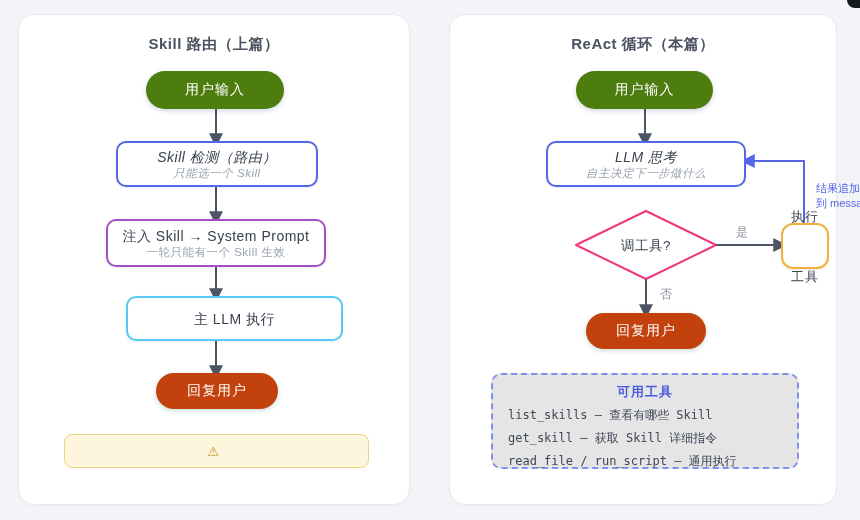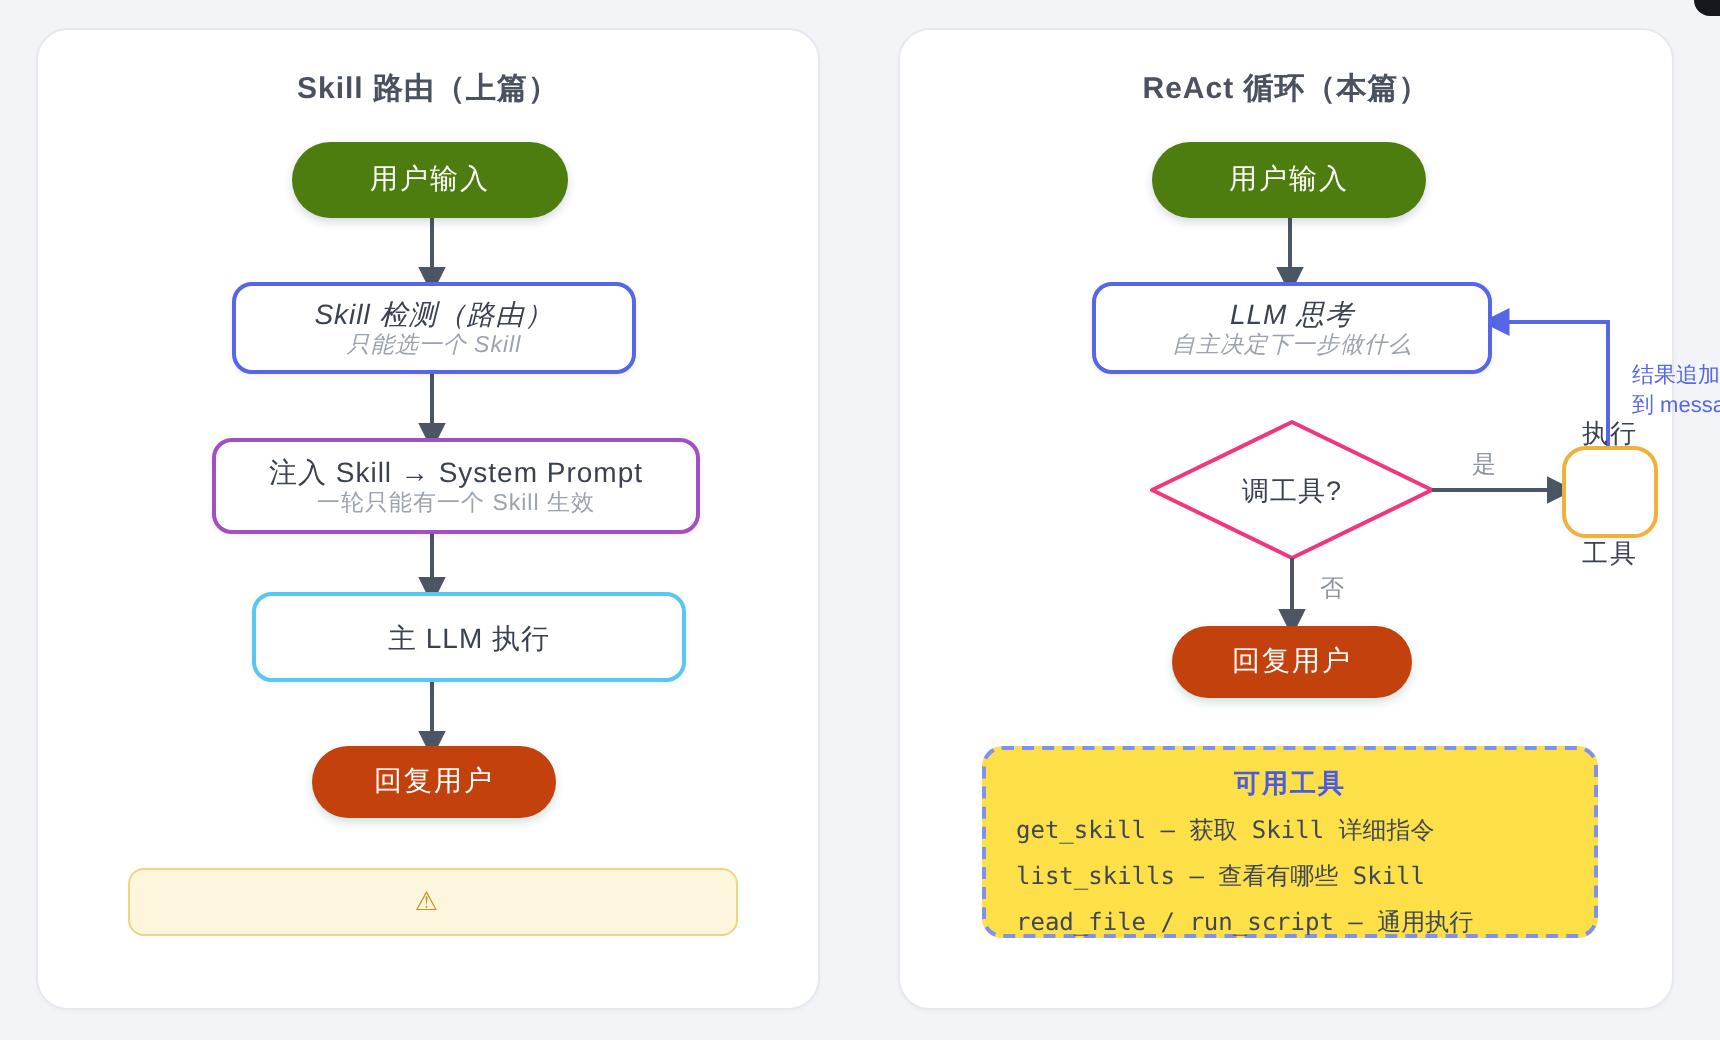--- a/index.html
+++ b/index.html
@@ -44,21 +44,21 @@
   .exec-box{font-size:13px;line-height:19px;color:#3a4150;letter-spacing:1px;gap:41px;}
   #warning-box{
     position:absolute;left:45px;top:419px;width:305px;height:34px;
     background:#fdf6dc;border:1px solid #f0d384;border-radius:8px;
     display:flex;align-items:center;justify-content:center;
     font-size:13px;color:#b2801c;letter-spacing:.5px;box-sizing:border-box;
   }
   #warning-box .icon{margin-right:6px;font-size:13px;color:#c09229;}
   #tools-box{
     position:absolute;left:41px;top:358px;width:308px;height:96px;
-    background:#fde047;border:2px dashed #8090f0;border-radius:10px;
+    background:#e5e5e5;border:2px dashed #8090f0;border-radius:10px;
     box-sizing:border-box;
   }
   #tools-box .tb-title{
     text-align:center;font-size:13px;font-weight:700;color:#4a5ce0;
     margin-top:8px;letter-spacing:1px;
   }
   .tb-line{
     font-family:"DejaVu Sans Mono","Liberation Mono",monospace;
     font-size:12px;color:#3f4756;margin:6px 0 0 15px;white-space:nowrap;
   }
@@ -91,21 +91,21 @@
 
   <div class="node pill pill-blue" style="left:127px;top:56px;width:138px;height:38px;">
     <span>用户输入</span>
   </div>
 
   <div class="node obox b-blue" style="left:97px;top:126px;width:202px;height:46px;">
     <div class="ntitle">Skill 检测（路由）</div>
     <div class="nsub">只能选一个 Skill</div>
   </div>
 
-  <div class="node obox b-purple" style="left:87px;top:204px;width:244px;height:48px;">
+  <div class="node obox b-purple" style="left:87px;top:204px;width:220px;height:48px;">
     <div class="ntitle">注入 Skill → System Prompt</div>
     <div class="nsub">一轮只能有一个 Skill 生效</div>
   </div>
 
   <div class="node obox b-cyan" style="left:107px;top:281px;width:217px;height:45px;">
     <div class="ntitle">主 LLM 执行</div>
   </div>
 
   <div class="node pill pill-teal" style="left:137px;top:358px;width:122px;height:36px;border-radius:18px;">
     <span>回复用户</span>
@@ -158,19 +158,19 @@
     <div>结果追加</div>
     <div>到 messages</div>
   </div>
 
   <div class="node pill pill-teal" style="left:136px;top:298px;width:120px;height:36px;border-radius:18px;">
     <span>回复用户</span>
   </div>
 
   <div id="tools-box">
     <div class="tb-title">可用工具</div>
+    <div class="tb-line">list_skills — 查看有哪些 Skill</div>
     <div class="tb-line">get_skill — 获取 Skill 详细指令</div>
-    <div class="tb-line">list_skills — 查看有哪些 Skill</div>
     <div class="tb-line">read_file / run_script — 通用执行</div>
   </div>
 </section>
 
 <div id="corner-artifact"></div>
 
 </body></html>

